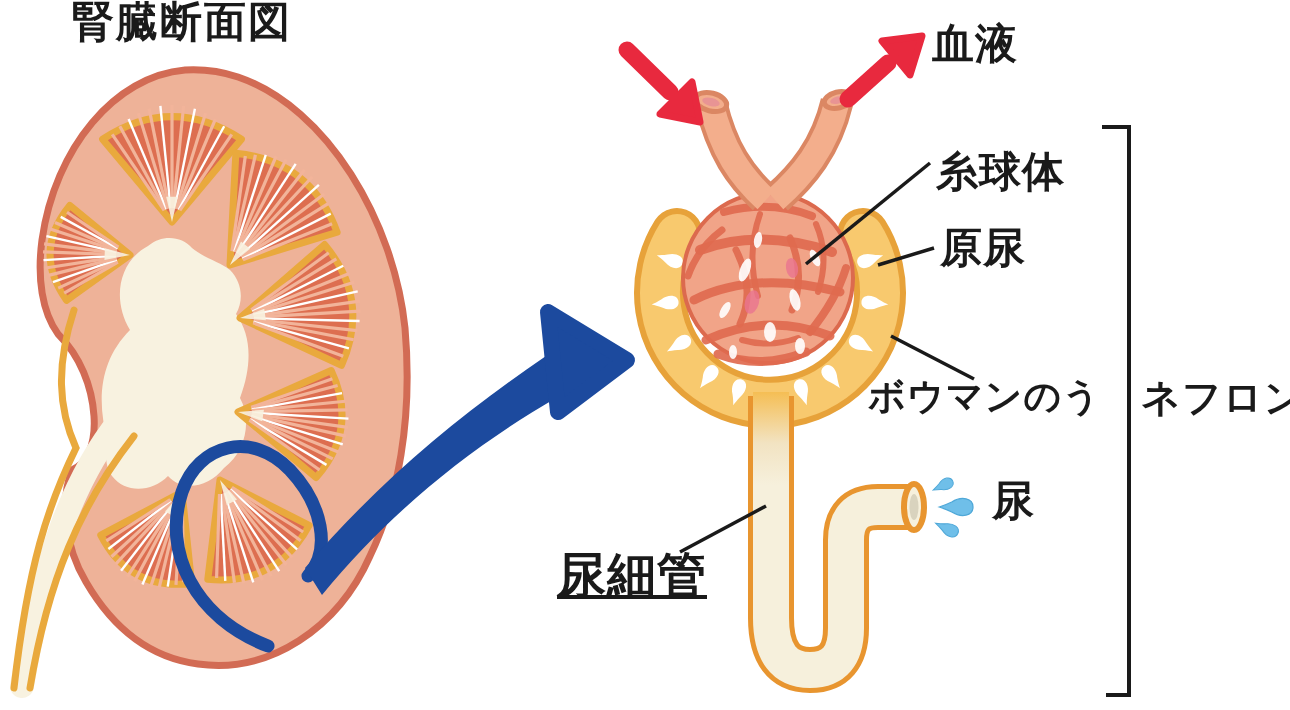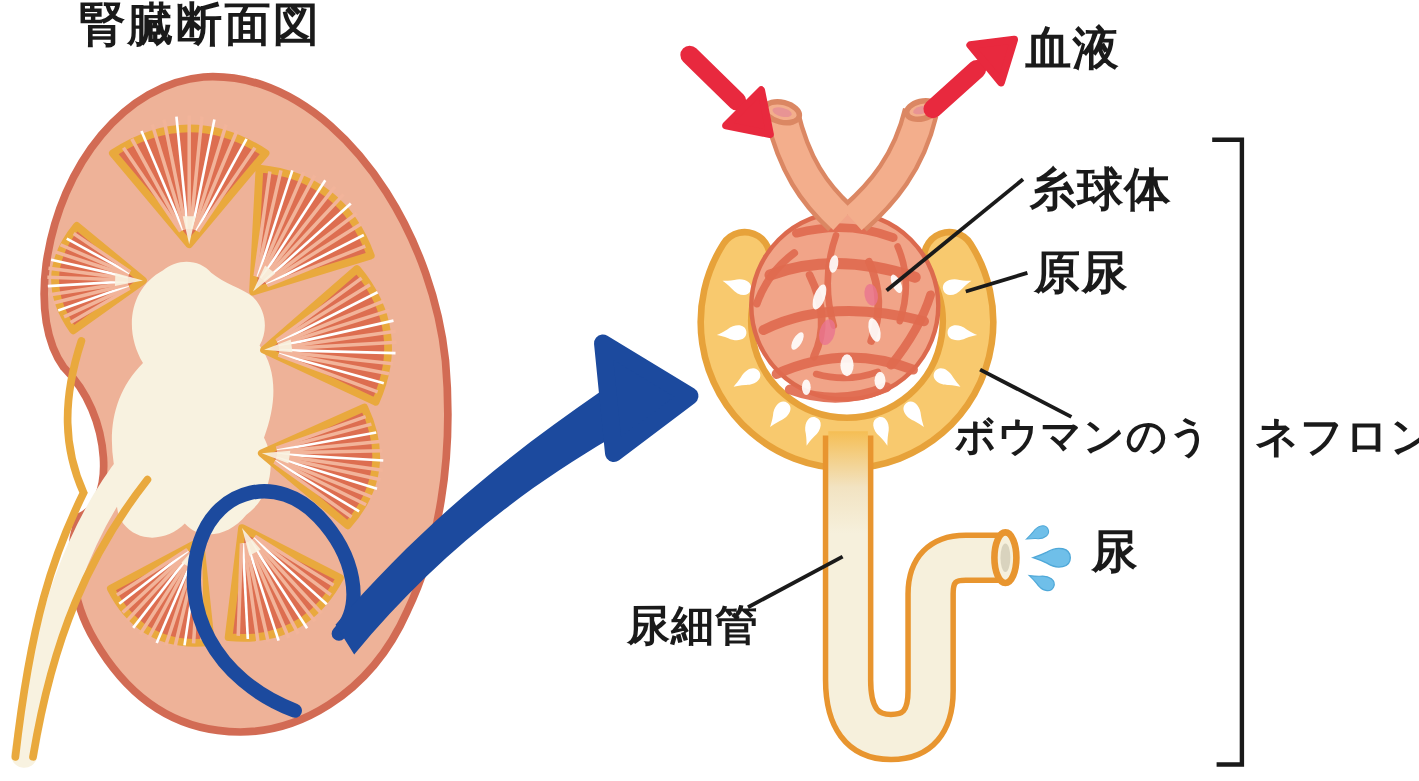--- a/index.html
+++ b/index.html
@@ -264,15 +264,15 @@
     <path class="bracket" d="M 1102,127 L 1129,127 L 1129,695 L 1106,695"></path>
   </g>
 </svg>
 
 <div class="lbl title" style="left:72px;top:0px;font-size:42px;">腎臓断面図</div>
 <div class="lbl" style="left:932px;top:22px;font-size:42px;">血液</div>
 <div class="lbl" style="left:936px;top:150px;font-size:42px;text-align:center;">糸球体</div>
 <div class="lbl" style="left:940px;top:226px;font-size:42px;">原尿</div>
 <div class="lbl" style="left:868px;top:378px;font-size:37px;">ボウマンのう</div>
 <div class="lbl" style="left:1141px;top:378px;font-size:39px;">ネフロン</div>
-<div class="lbl" style="left:570px;top:550px;font-size:39px;">尿細管</div>
+<div class="lbl" style="left:557px;top:550px;font-size:49px;text-decoration:underline;">尿細管</div>
 <div class="lbl" style="left:992px;top:479px;font-size:42px;">尿</div>
 </div>
 
 </body></html>

